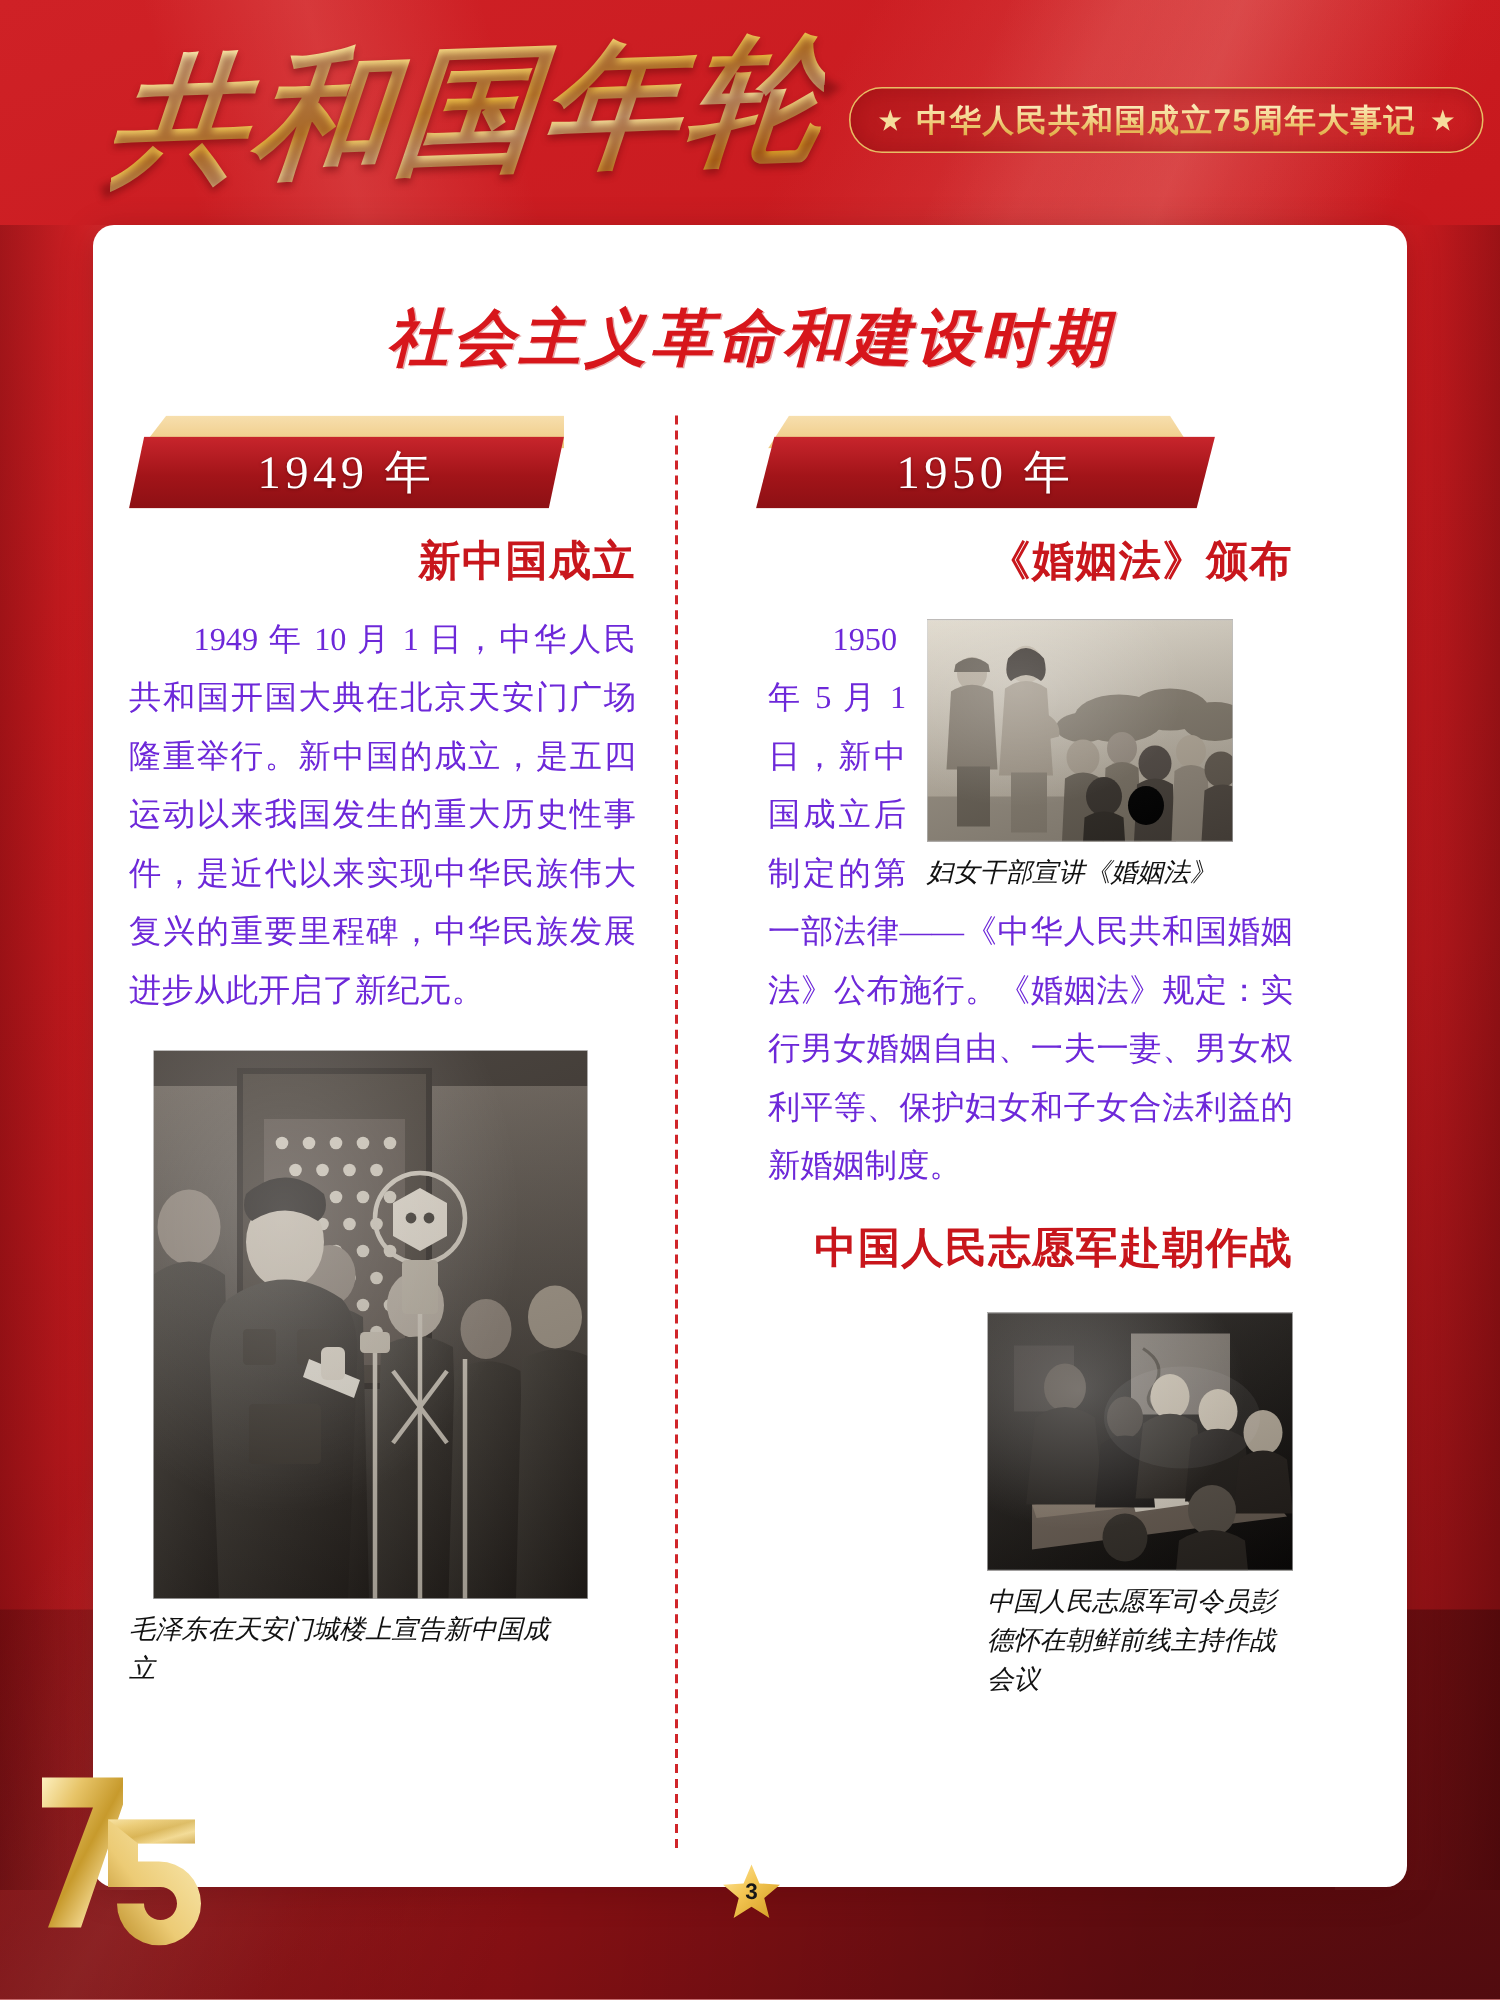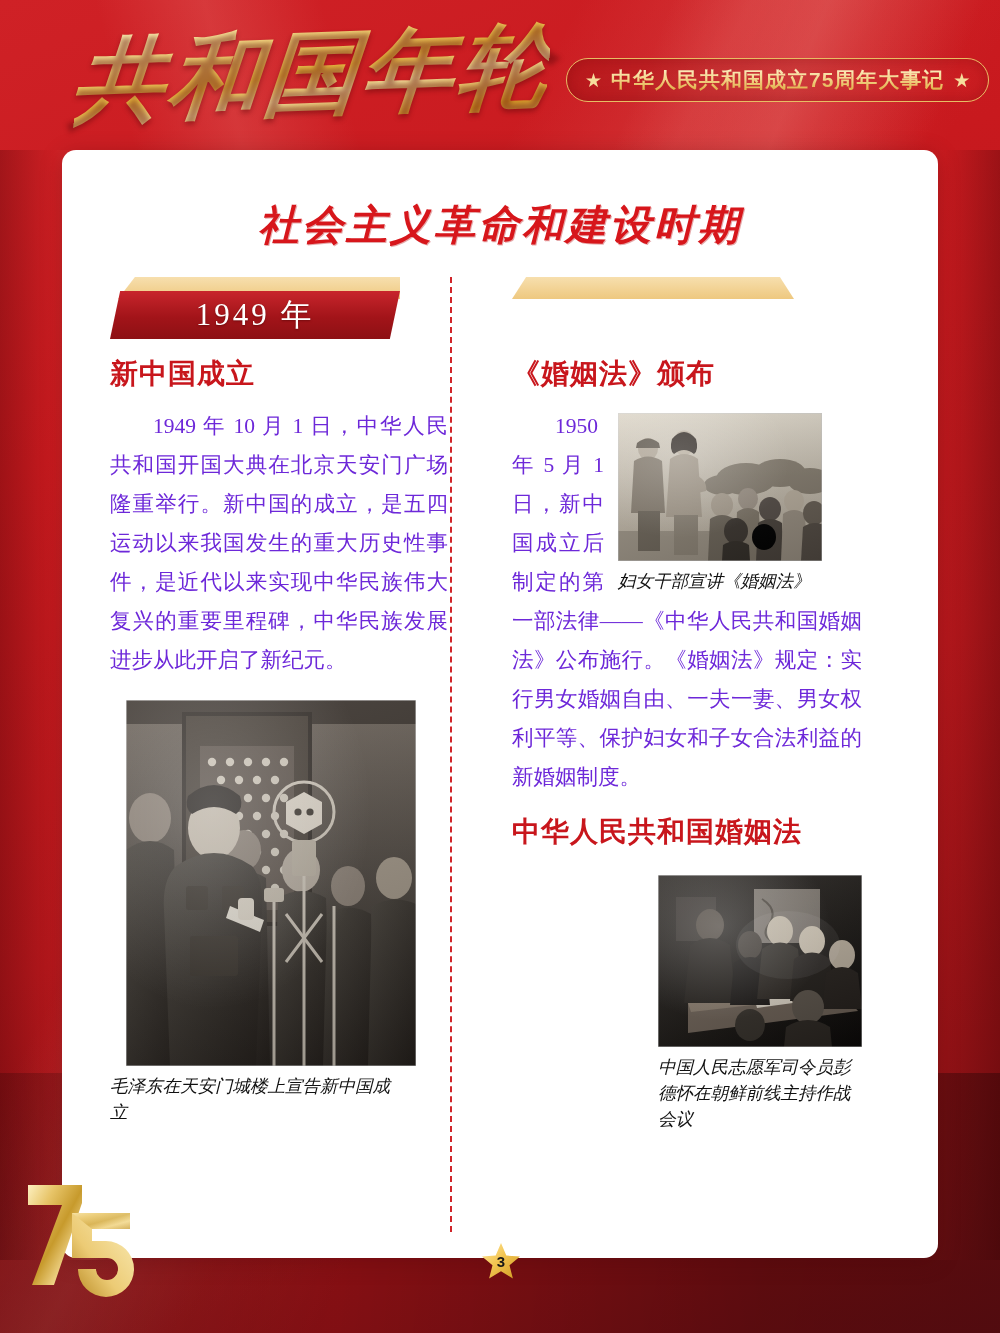--- a/index.html
+++ b/index.html
@@ -74,21 +74,21 @@
   }
 
   
   .divider{
     position:absolute;left:388px;top:127px;width:0;height:955px;
     border-left:2px dashed #d0252a;
   }
 
   
   .col{position:absolute;top:127px;width:338px;}
-  .col.left{left:48px;}
+  .col.left{left:24px;}
   .col.right{left:450px;width:350px;}
 
   .year-banner{
     position:relative;height:62px;margin-bottom:10px;
   }
   .year-banner .gold{
     position:absolute;left:8px;top:0;width:282px;height:22px;
     background:linear-gradient(180deg,#f7dfae 0%,#eec87f 100%);
     clip-path:polygon(6% 0%,100% 0%,100% 100%,0% 100%);
   }
@@ -104,21 +104,21 @@
   .year-banner.right .red{left:-8px;width:306px;
     clip-path:polygon(4% 0%,100% 0%,96% 100%,0% 100%);}
   .year-banner .ytext{
     width:100%;text-align:center;color:#fff;
     font-family:"Liberation Serif","DejaVu Serif",serif;
     font-size:31px;font-weight:normal;letter-spacing:3px;
     text-shadow:0 1px 2px rgba(70,3,5,0.5);
   }
 
   .article-head{
-    text-align:left;color:#c8161c;
+    text-align:right;color:#c8161c;
     font-family:"Liberation Sans","DejaVu Sans",sans-serif;
     font-size:28px;font-weight:bold;letter-spacing:1px;
     margin:16px 0 14px 0;white-space:nowrap;
   }
   .body-text{
     font-family:"Liberation Serif","DejaVu Serif",serif;
     font-size:21.5px;line-height:39px;color:#6d28d9;
     text-align:justify;text-justify:inter-character;
     text-indent:2em;
   }
@@ -310,20 +310,23 @@
           </svg>
         </div>
         <figcaption class="caption">毛泽东在天安门城楼上宣告新中国成立</figcaption>
       </figure>
     </div>
 
     <div class="col right">
 
       <div class="year-banner right">
         <div class="gold"></div>
+        <div class="red">
+          <span class="ytext">1950 年</span>
+        </div>
       </div>
 
       <div class="article-head">《婚姻法》颁布</div>
 
       <figure class="figure float-fig">
         <div class="photo" role="img" aria-label="妇女干部向群众宣讲婚姻法的黑白历史照片">
           <svg viewBox="0 0 204 148" width="204" height="148" preserveAspectRatio="none">
             <defs>
               <linearGradient id="msky" x1="0" y1="0" x2="0" y2="1">
                 <stop offset="0%" stop-color="#ddd6c8"></stop>
@@ -369,21 +372,21 @@
             <rect width="204" height="148" fill="none" stroke="#cfcfcf" stroke-width="1"></rect>
           </svg>
         </div>
         <figcaption class="caption">妇女干部宣讲《婚姻法》</figcaption>
       </figure>
 
       <div class="body-text">1950 年 5 月 1 日，新中国成立后制定的第一部法律——《中华人民共和国婚姻法》公布施行。《婚姻法》规定：实行男女婚姻自由、一夫一妻、男女权利平等、保护妇女和子女合法利益的新婚姻制度。</div>
 
       <div class="clear"></div>
 
-      <div class="article-head">中华人民共和国婚姻法</div>
+      <div class="article-head">中国人民志愿军赴朝作战</div>
 
       <figure class="figure float-fig2">
         <div class="photo" role="img" aria-label="彭德怀在朝鲜前线主持作战会议的黑白历史照片">
           <svg viewBox="0 0 204 172" width="204" height="172" preserveAspectRatio="none">
             <defs>
               <linearGradient id="proom" x1="0" y1="0" x2="1" y2="1">
                 <stop offset="0%" stop-color="#2a2622"></stop>
                   <stop offset="60%" stop-color="#171411"></stop>
                 <stop offset="100%" stop-color="#0c0a09"></stop>
               </linearGradient>

